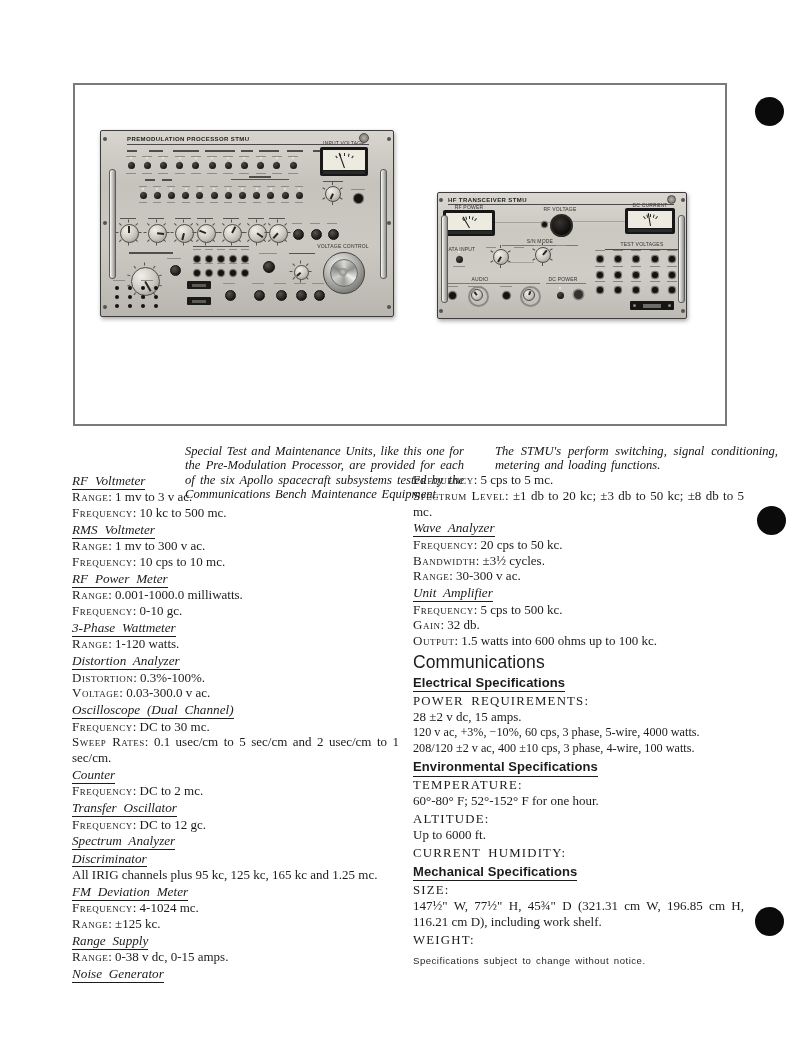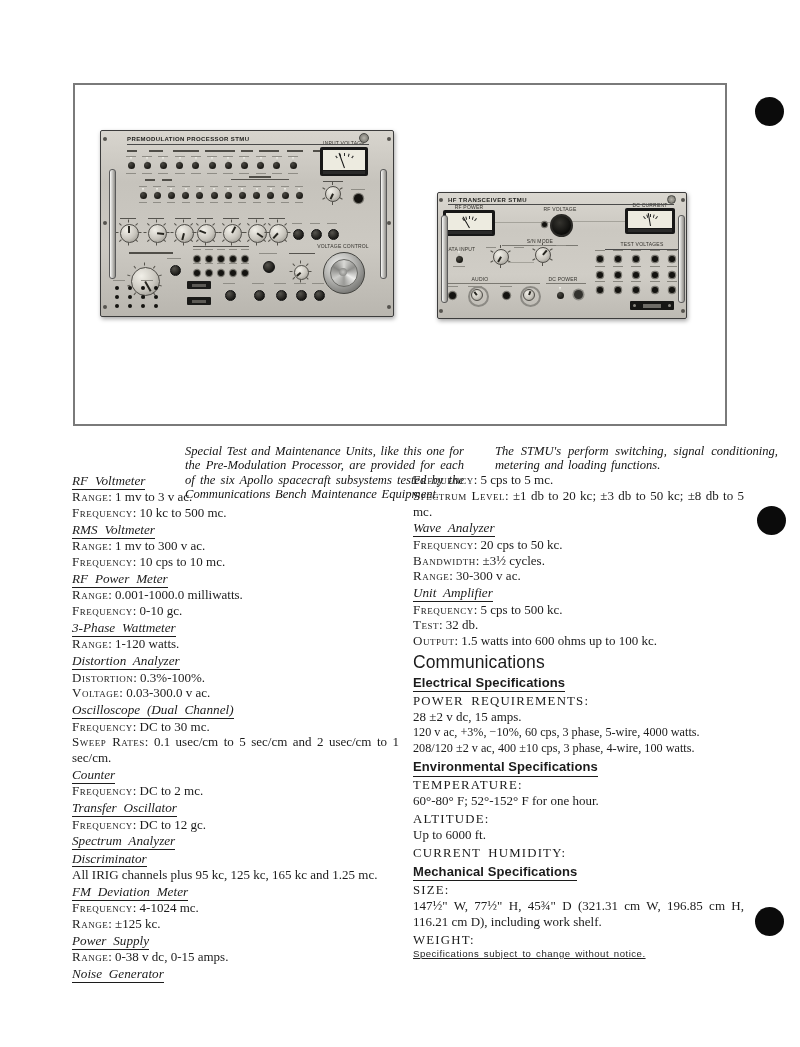--- a/index.html
+++ b/index.html
@@ -36,21 +36,21 @@
   .sp-h{font:italic 13.2px/17.4px "Liberation Serif",serif;word-spacing:3.5px;}
   .sp-h .ul{border-bottom:1.2px solid #1c1c1c;padding-bottom:.5px;}
   .sp-l,.sp-t{font:13px/15.8px "Liberation Serif",serif;text-align:justify;}
   .sp-t.small{font-size:12.2px;}
   .term{font-variant:small-caps;letter-spacing:.5px;}
   .sec{font:17.5px/19px "Liberation Sans",sans-serif;margin:4px 0 1px;letter-spacing:.1px;}
   .sub{font:bold 13px/16px "Liberation Sans",sans-serif;margin:3px 0 2px;letter-spacing:.1px;}
   .sub .ul{border-bottom:1.2px solid #1c1c1c;padding-bottom:1.5px;}
   .caps{font:12.8px/16px "Liberation Serif",serif;letter-spacing:1.2px;word-spacing:3px;margin-top:2px;}
   .foot{font:9.6px/12px "Liberation Sans",sans-serif;letter-spacing:.5px;word-spacing:1.5px;
-        margin-top:0;color:#1f1f1f;text-decoration:underline;}
+        margin-top:7px;color:#1f1f1f;}
 
   
   .dot{position:absolute;width:29px;height:29px;border-radius:50%;background:#0b0b0b;}
 </style>
 </head>
 <body>
 
 <div class="page">
 
   <div class="frame">
@@ -525,34 +525,34 @@
       <div class="sp-h"><span class="ul">Counter</span></div>
       <div class="sp-l"><span class="term">Frequency</span><span>: DC to 2 mc.</span></div>
       <div class="sp-h"><span class="ul">Transfer Oscillator</span></div>
       <div class="sp-l"><span class="term">Frequency</span><span>: DC to 12 gc.</span></div>
       <div class="sp-h"><span class="ul">Spectrum Analyzer</span></div>
       <div class="sp-h"><span class="ul">Discriminator</span></div>
       <div class="sp-t">All IRIG channels plus 95 kc, 125 kc, 165 kc and 1.25 mc.</div>
       <div class="sp-h"><span class="ul">FM Deviation Meter</span></div>
       <div class="sp-l"><span class="term">Frequency</span><span>: 4-1024 mc.</span></div>
       <div class="sp-l"><span class="term">Range</span><span>: ±125 kc.</span></div>
-      <div class="sp-h"><span class="ul">Power Supply</span></div>
+      <div class="sp-h"><span class="ul">Range Supply</span></div>
       <div class="sp-l"><span class="term">Range</span><span>: 0-38 v dc, 0-15 amps.</span></div>
       <div class="sp-h"><span class="ul">Noise Generator</span></div>
     </div>
   <div class="col" id="col-right">
       <div class="sp-l"><span class="term">Frequency</span><span>: 5 cps to 5 mc.</span></div>
       <div class="sp-l"><span class="term">Spectrum Level</span><span>: ±1 db to 20 kc; ±3 db to 50 kc; ±8 db to 5 mc.</span></div>
       <div class="sp-h"><span class="ul">Wave Analyzer</span></div>
       <div class="sp-l"><span class="term">Frequency</span><span>: 20 cps to 50 kc.</span></div>
       <div class="sp-l"><span class="term">Bandwidth</span><span>: ±3½ cycles.</span></div>
       <div class="sp-l"><span class="term">Range</span><span>: 30-300 v ac.</span></div>
       <div class="sp-h"><span class="ul">Unit Amplifier</span></div>
       <div class="sp-l"><span class="term">Frequency</span><span>: 5 cps to 500 kc.</span></div>
-      <div class="sp-l"><span class="term">Test</span><span>: 32 db.</span></div>
+      <div class="sp-l"><span class="term">Gain</span><span>: 32 db.</span></div>
       <div class="sp-l"><span class="term">Output</span><span>: 1.5 watts into 600 ohms up to 100 kc.</span></div>
       <div class="sec">Communications</div>
       <div class="sub"><span class="ul">Electrical Specifications</span></div>
       <div class="caps">POWER REQUIREMENTS:</div>
       <div class="sp-t">28 ±2 v dc, 15 amps.</div>
       <div class="sp-t small">120 v ac, +3%, −10%, 60 cps, 3 phase, 5-wire, 4000 watts.</div>
       <div class="sp-t small">208/120 ±2 v ac, 400 ±10 cps, 3 phase, 4-wire, 100 watts.</div>
       <div class="sub"><span class="ul">Environmental Specifications</span></div>
       <div class="caps">TEMPERATURE:</div>
       <div class="sp-t">60°-80° F; 52°-152° F for one hour.</div>

